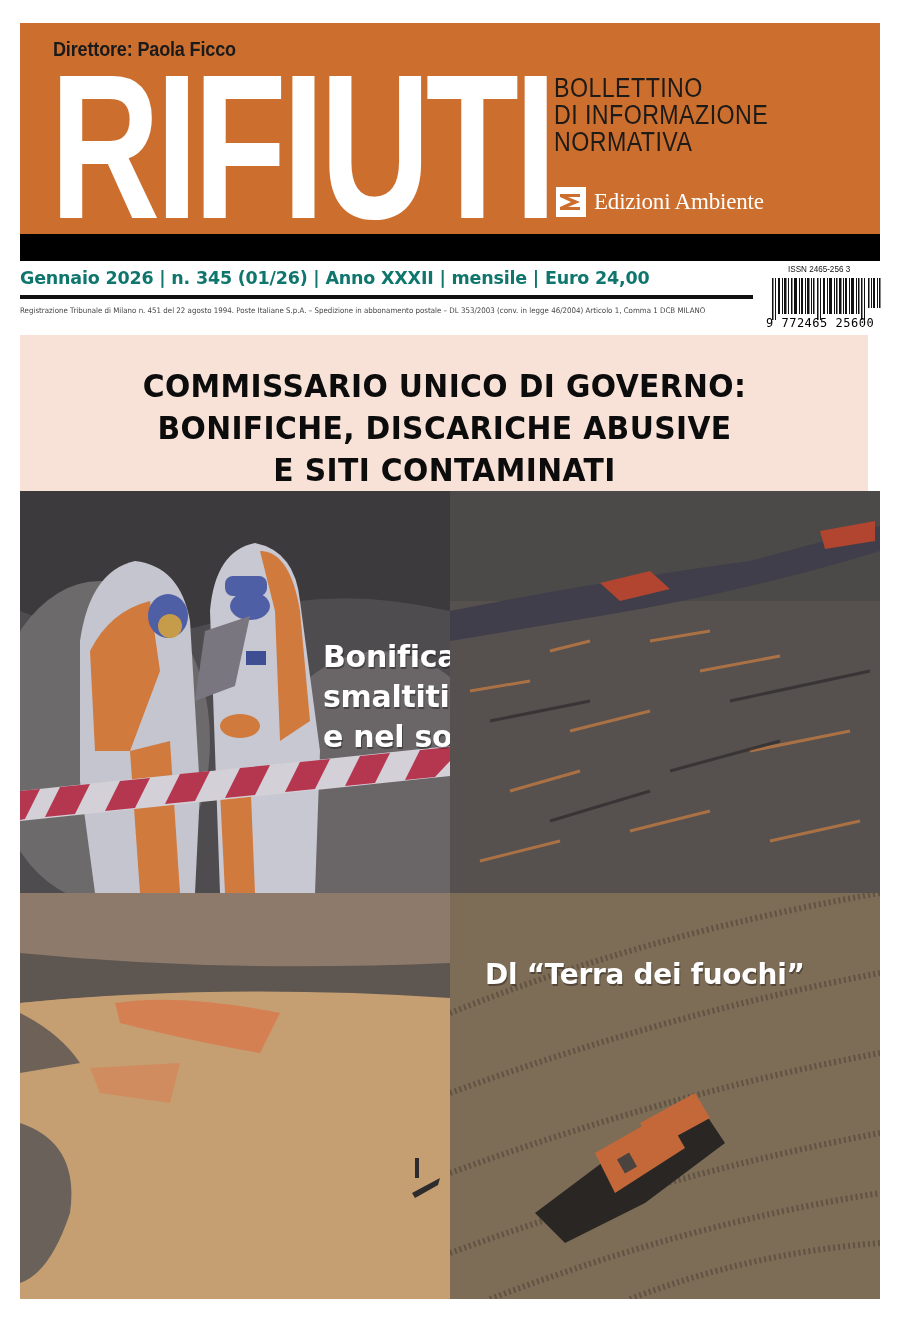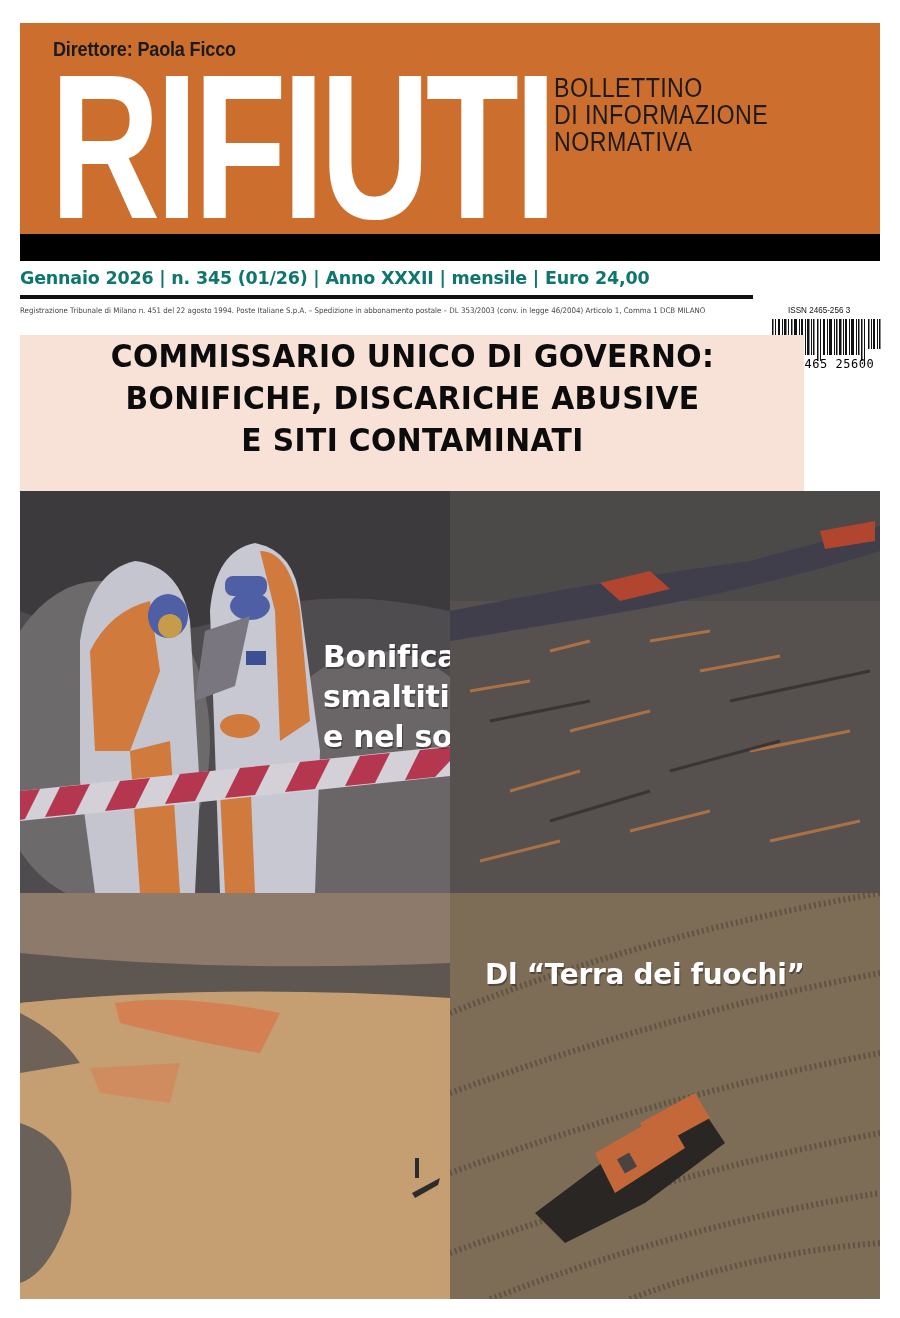--- a/index.html
+++ b/index.html
@@ -15,26 +15,26 @@
   .pub-icon { width: 30px; height: 30px; background: #ffffff; position: relative; margin-right: 8px; }
   .pub-icon svg { position: absolute; left: 0; top: 0; }
   .pub-name { font-family: "Liberation Serif", serif; font-size: 23px; color: #ffffff; letter-spacing: -0.2px; }
 
   .black-bar { position: absolute; left: 20px; top: 234px; width: 860px; height: 27px; background: #000; }
 
   .info-line { position: absolute; left: 20px; top: 268px; font-family: "DejaVu Sans", sans-serif; font-weight: 700; font-size: 17.5px; color: #0f766e; white-space: nowrap; letter-spacing: -0.2px; }
   .info-rule { position: absolute; left: 20px; top: 295px; width: 733px; height: 4px; background: #111; }
   .legal { position: absolute; left: 20px; top: 306px; font-family: "DejaVu Sans", sans-serif; font-size: 7.6px; color: #444; white-space: nowrap; transform: scaleX(0.93); transform-origin: left top; }
 
-  .barcode-box { position: absolute; left: 766px; top: 264px; width: 116px; height: 68px; margin-top: 41px; }
+  .barcode-box { position: absolute; left: 766px; top: 264px; width: 116px; height: 68px; }
   .issn { position: absolute; left: 22px; top: 0; font-family: "Liberation Sans", sans-serif; font-size: 9px; color: #111; white-space: nowrap; transform: scaleX(0.9); transform-origin: left top; }
   .bars { position: absolute; left: 6px; top: 14px; width: 110px; height: 42px; }
   .ean { position: absolute; left: 0; top: 52px; font-family: "DejaVu Sans Mono", monospace; font-size: 12px; color: #000000; background: transparent; white-space: nowrap; letter-spacing: 0.5px; }
 
-  .headline-block { position: absolute; left: 20px; top: 335px; width: 784px; height: 156px; background: #f8e2d7; display: flex; align-items: flex-start; justify-content: center; }
+  .headline-block { position: absolute; left: 20px; top: 335px; width: 848px; height: 156px; background: #f8e2d7; display: flex; align-items: flex-end; justify-content: center; }
   .headline { text-align: center; font-family: "DejaVu Sans", sans-serif; font-weight: 700; font-size: 32px; line-height: 42px; color: #0c0c0c; letter-spacing: 0.4px; transform: scaleX(0.93); }
   .headline div { white-space: nowrap; }
 
   .grid { position: absolute; left: 20px; top: 491px; width: 860px; height: 808px; }
   .tile { position: absolute; overflow: hidden; }
   .tile-tl { left: 0; top: 0; width: 430px; height: 402px; background: #5d5b5e; }
   .tile-tr { left: 430px; top: 0; width: 430px; height: 402px; background: #5a524d; }
   .tile-bl { left: 0; top: 402px; width: 430px; height: 406px; background: #b88e5e; }
   .tile-br { left: 430px; top: 402px; width: 430px; height: 406px; background: #7a6a54; }
   .tile svg.bg { position: absolute; left: 0; top: 0; }
@@ -47,20 +47,28 @@
 </head>
 <body>
 
 <header class="masthead">
   <div class="director">Direttore: Paola Ficco</div>
   <div class="logo">RIFIUTI</div>
   <div class="subtitle">
     <div>BOLLETTINO</div>
     <div>DI INFORMAZIONE</div>
     <div>NORMATIVA</div>
+  </div>
+  <div class="publisher">
+    <span class="pub-icon">
+      <svg width="30" height="30" viewBox="0 0 30 30">
+        <path d="M4 7 L24 7 L24 10 L12 10 L24 15 L12 20 L24 20 L24 23 L4 23 L4 20 L15 15 L4 10 Z" fill="#cc6f2e"></path>
+      </svg>
+    </span>
+    <span class="pub-name">Edizioni Ambiente</span>
   </div>
 </header>
 
 <div class="black-bar"></div>
 
 <div class="info-line">Gennaio 2026 | n. 345 (01/26) | Anno XXXII | mensile | Euro 24,00</div>
 <div class="info-rule"></div>
 <div class="legal">Registrazione Tribunale di Milano n. 451 del 22 agosto 1994. Poste Italiane S.p.A. – Spedizione in abbonamento postale – DL 353/2003 (conv. in legge 46/2004) Articolo 1, Comma 1 DCB MILANO</div>
 
 <div class="barcode-box">

